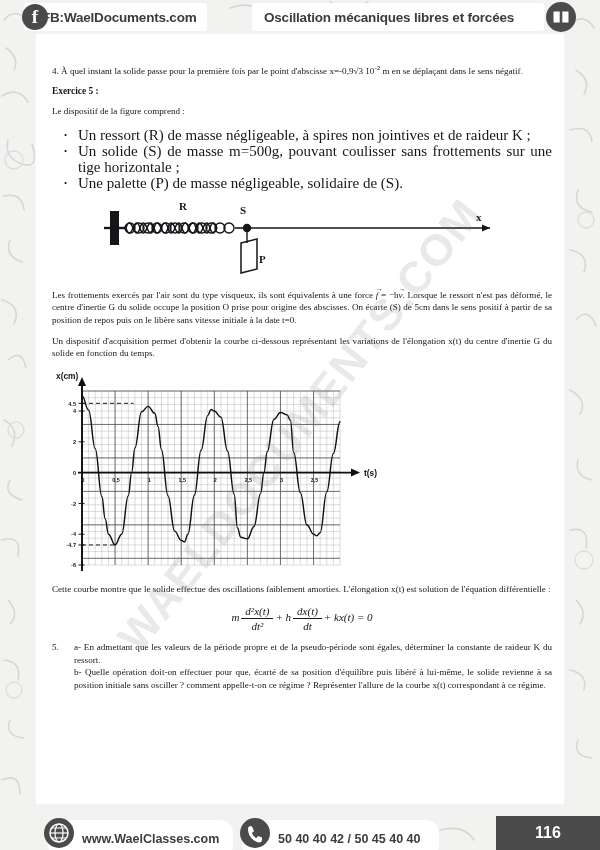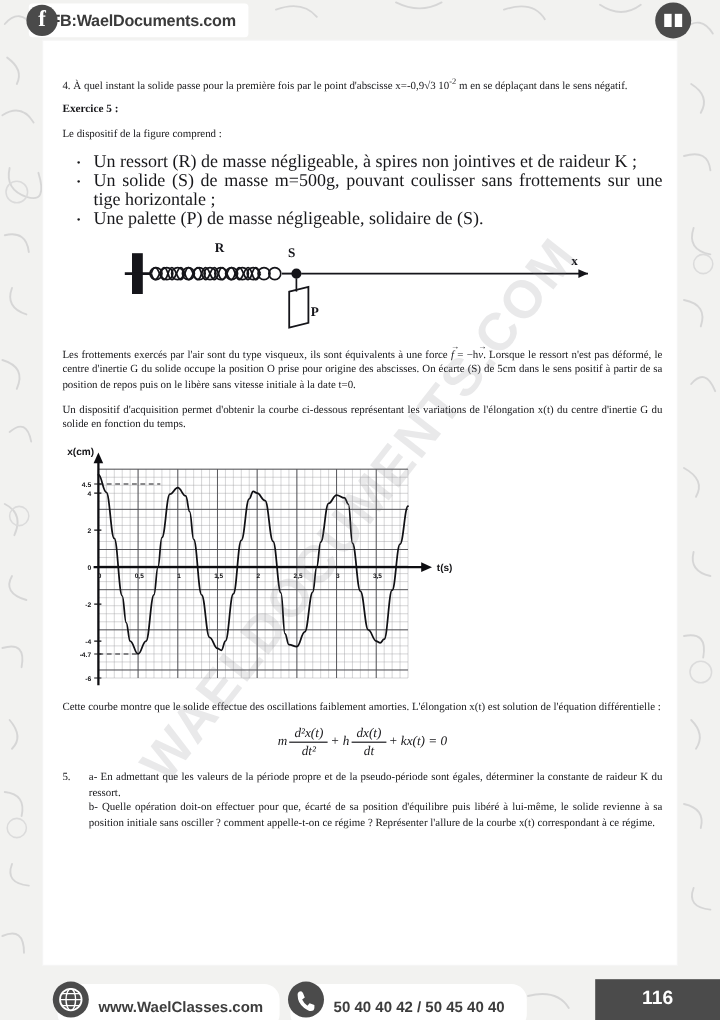--- a/index.html
+++ b/index.html
@@ -333,20 +333,23 @@
   </svg>
 
   <div class="paper"></div>
 
   <div class="header">
     <div class="hdr-pill hdr-left">
       <span class="hdr-text">FB:WaelDocuments.com</span>
     </div>
     <div class="fb-icon">f</div>
 
+    <div class="hdr-pill hdr-right">
+      <span class="hdr-text">Oscillation mécaniques libres et forcées</span>
+    </div>
     <div class="book-icon">
       <svg width="30" height="30" viewBox="0 0 30 30">
         <rect x="7" y="9" width="7.2" height="12" fill="#fff" stroke="#4b4b4b" stroke-width="1"></rect>
         <rect x="15.8" y="9" width="7.2" height="12" fill="#fff" stroke="#4b4b4b" stroke-width="1"></rect>
         <line x1="15" y1="9" x2="15" y2="21" stroke="#4b4b4b" stroke-width="1.4"></line>
       </svg>
     </div>
   </div>
 
   <div class="doc">

